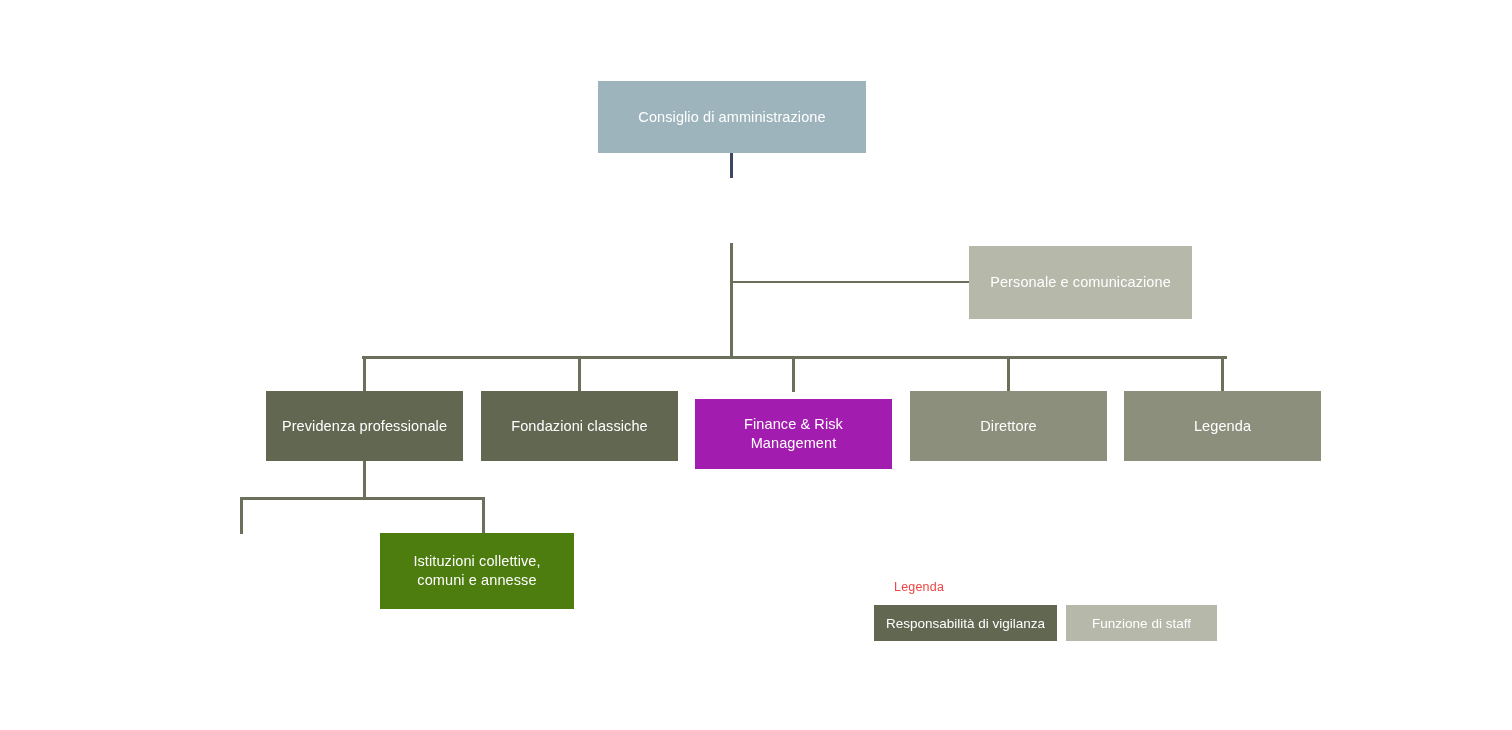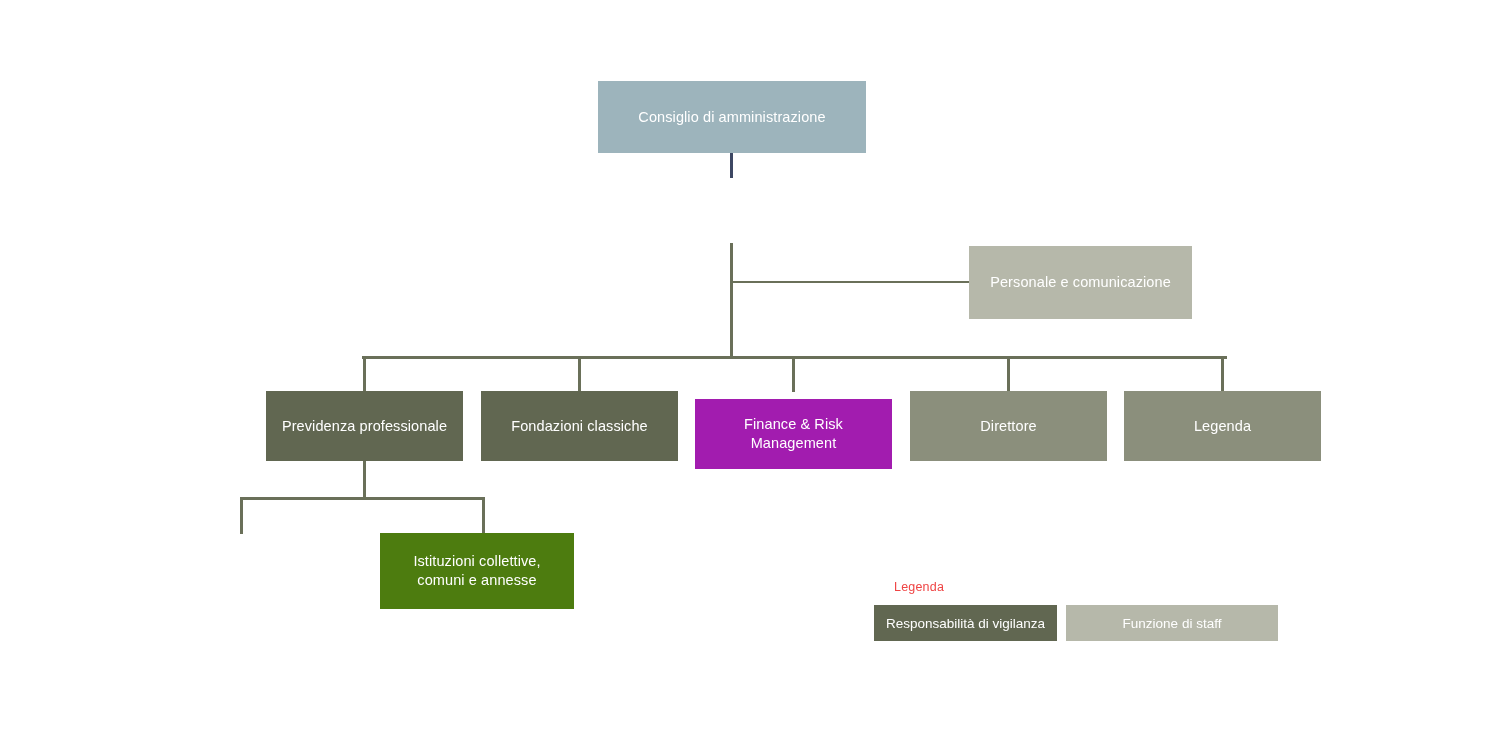--- a/index.html
+++ b/index.html
@@ -96,21 +96,21 @@
     display: flex;
     align-items: center;
     justify-content: center;
     color: #ffffff;
     font-size: 13.5px;
     white-space: nowrap;
     padding: 0 24px;
   }
   #legend-item-0 { width: 183px; background: #616751; }
   #legend-item-1 { width: 183px; background: #8b8f7c; }
-  #legend-item-2 { width: 212px; background: #b6b8aa; }
+  #legend-item-2 { width: 151px; background: #b6b8aa; }
 </style>
 </head>
 <body>
 
 <div id="chart">
 
   <div class="conn navy" id="conn-board-director"></div>
   <div class="conn" id="conn-director-trunk"></div>
   <div class="conn" id="conn-staff-horiz"></div>
 

